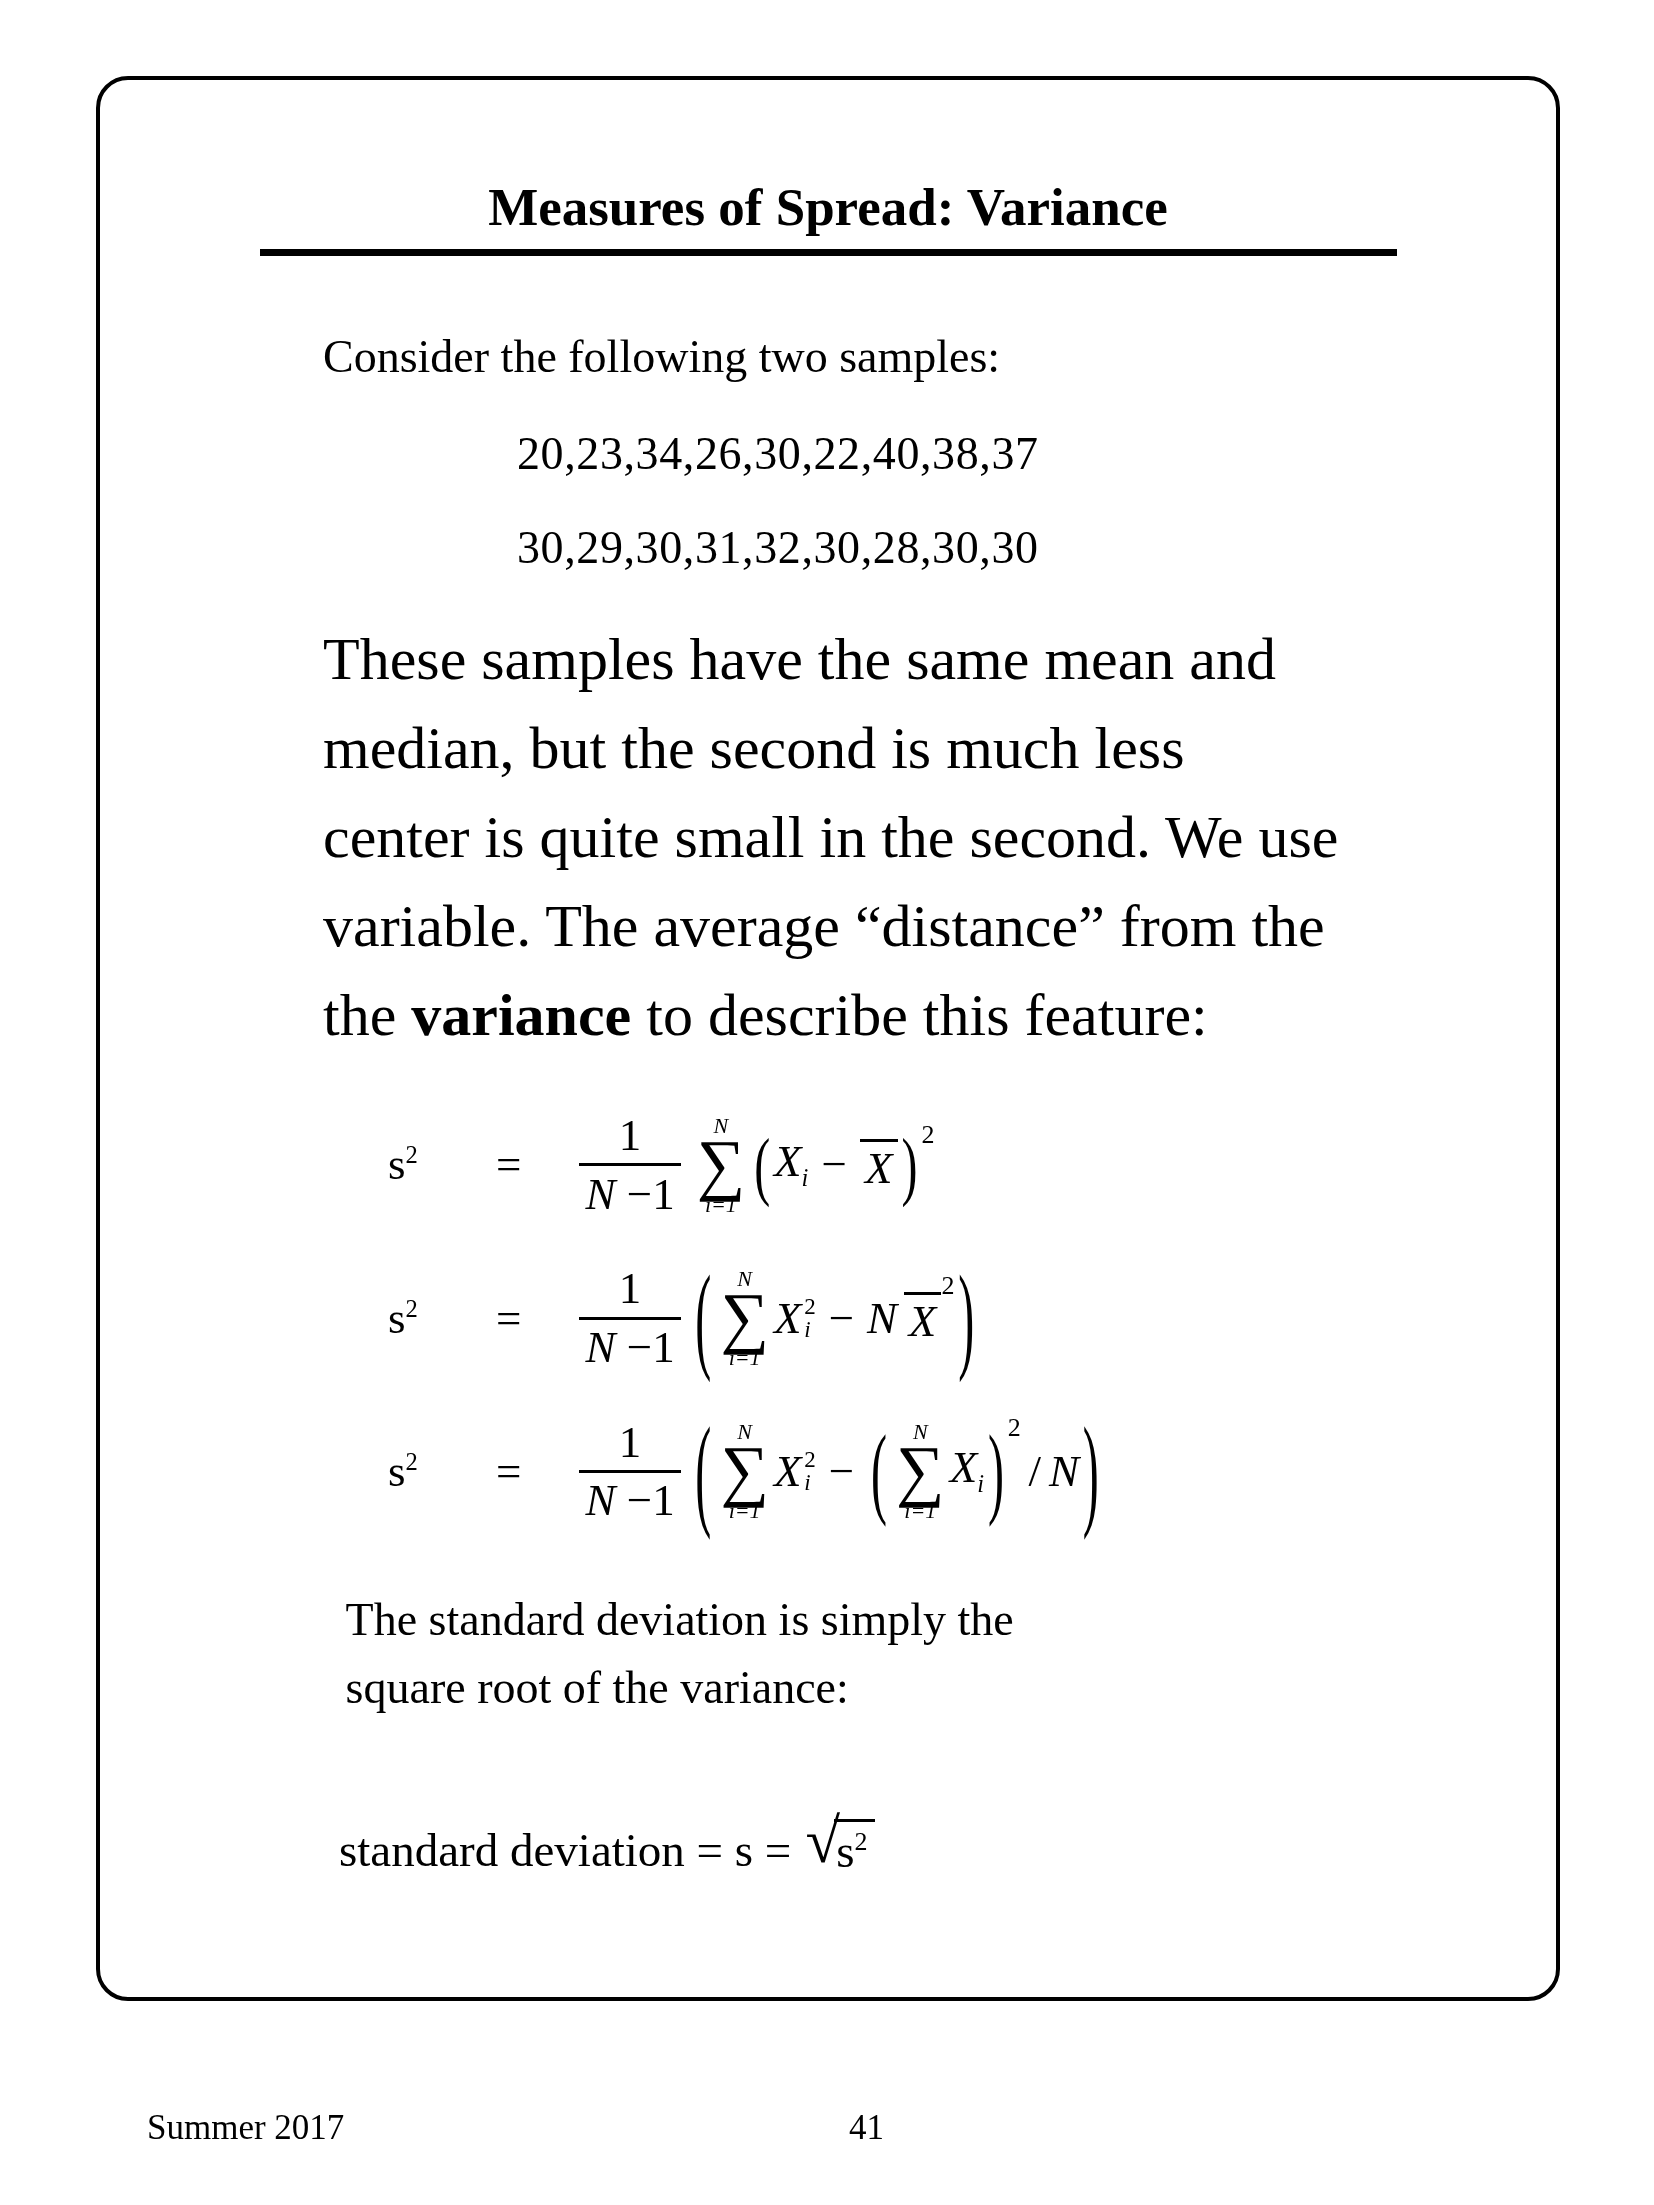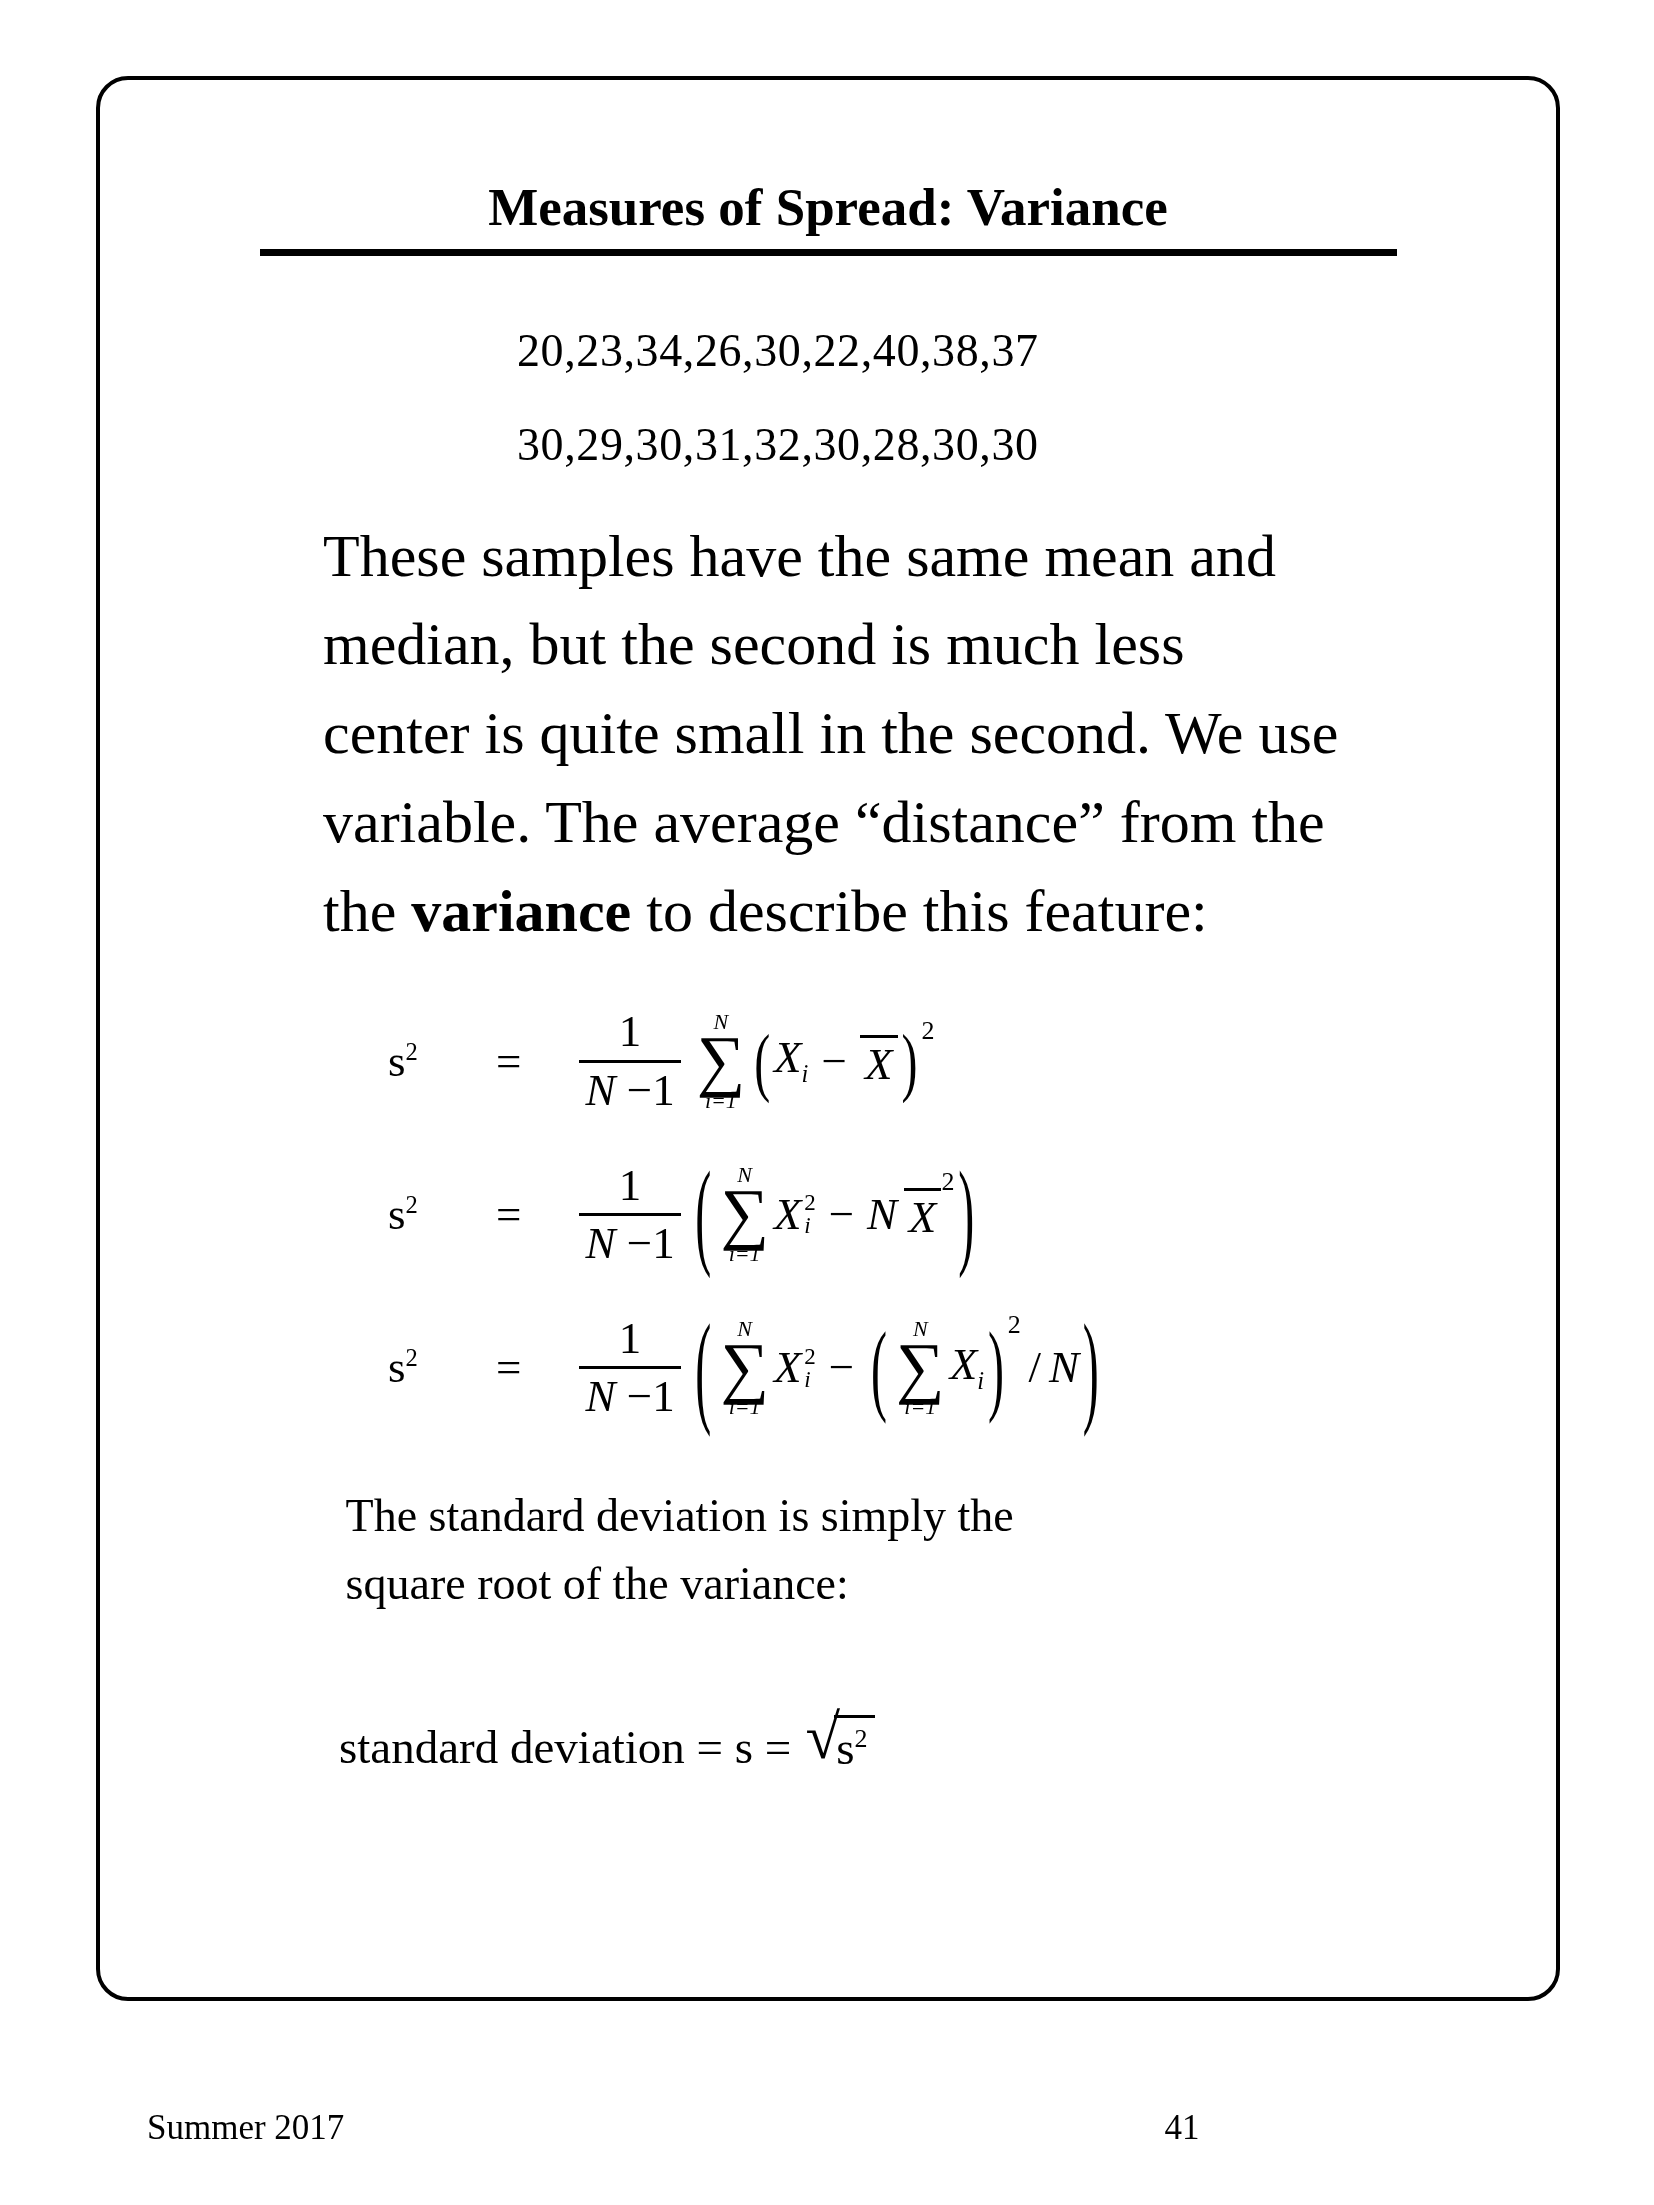--- a/index.html
+++ b/index.html
@@ -96,32 +96,33 @@
   
   .footer {
     position: absolute; left: 0; right: 0; top: 2108px;
     display: flex; align-items: baseline;
     padding: 0 139px 0 147px;
     font-size: 35px;
     gap: 36px;
   }
   .footer .f-left   { flex: 1; text-align: left; }
   .footer .f-center { flex: 1; text-align: center; }
-  .footer .f-right  { flex: 1; text-align: center; }
+  .footer .f-right  { flex: 1; text-align: left; }
 </style>
 </head>
 <body>
 
 <div class="frame">
 
   <h1 class="title">Measures of Spread: Variance</h1>
   <div class="title-rule"></div>
 
   <div class="content">
 
+    <p class="intro">Consider the following two samples:</p>
 
     <p class="sample">20,23,34,26,30,22,40,38,37</p>
     <p class="sample">30,29,30,31,32,30,28,30,30</p>
 
     <p class="para">
       <span class="line">These samples have the same mean and</span>
       <span class="line">median, but the second is much less</span>
       <span class="line">center is quite small in the second. We use</span>
       <span class="line">variable. The average “distance” from the</span>
       <span class="line"><span>the </span><b>variance</b><span> to describe this feature:</span></span>

